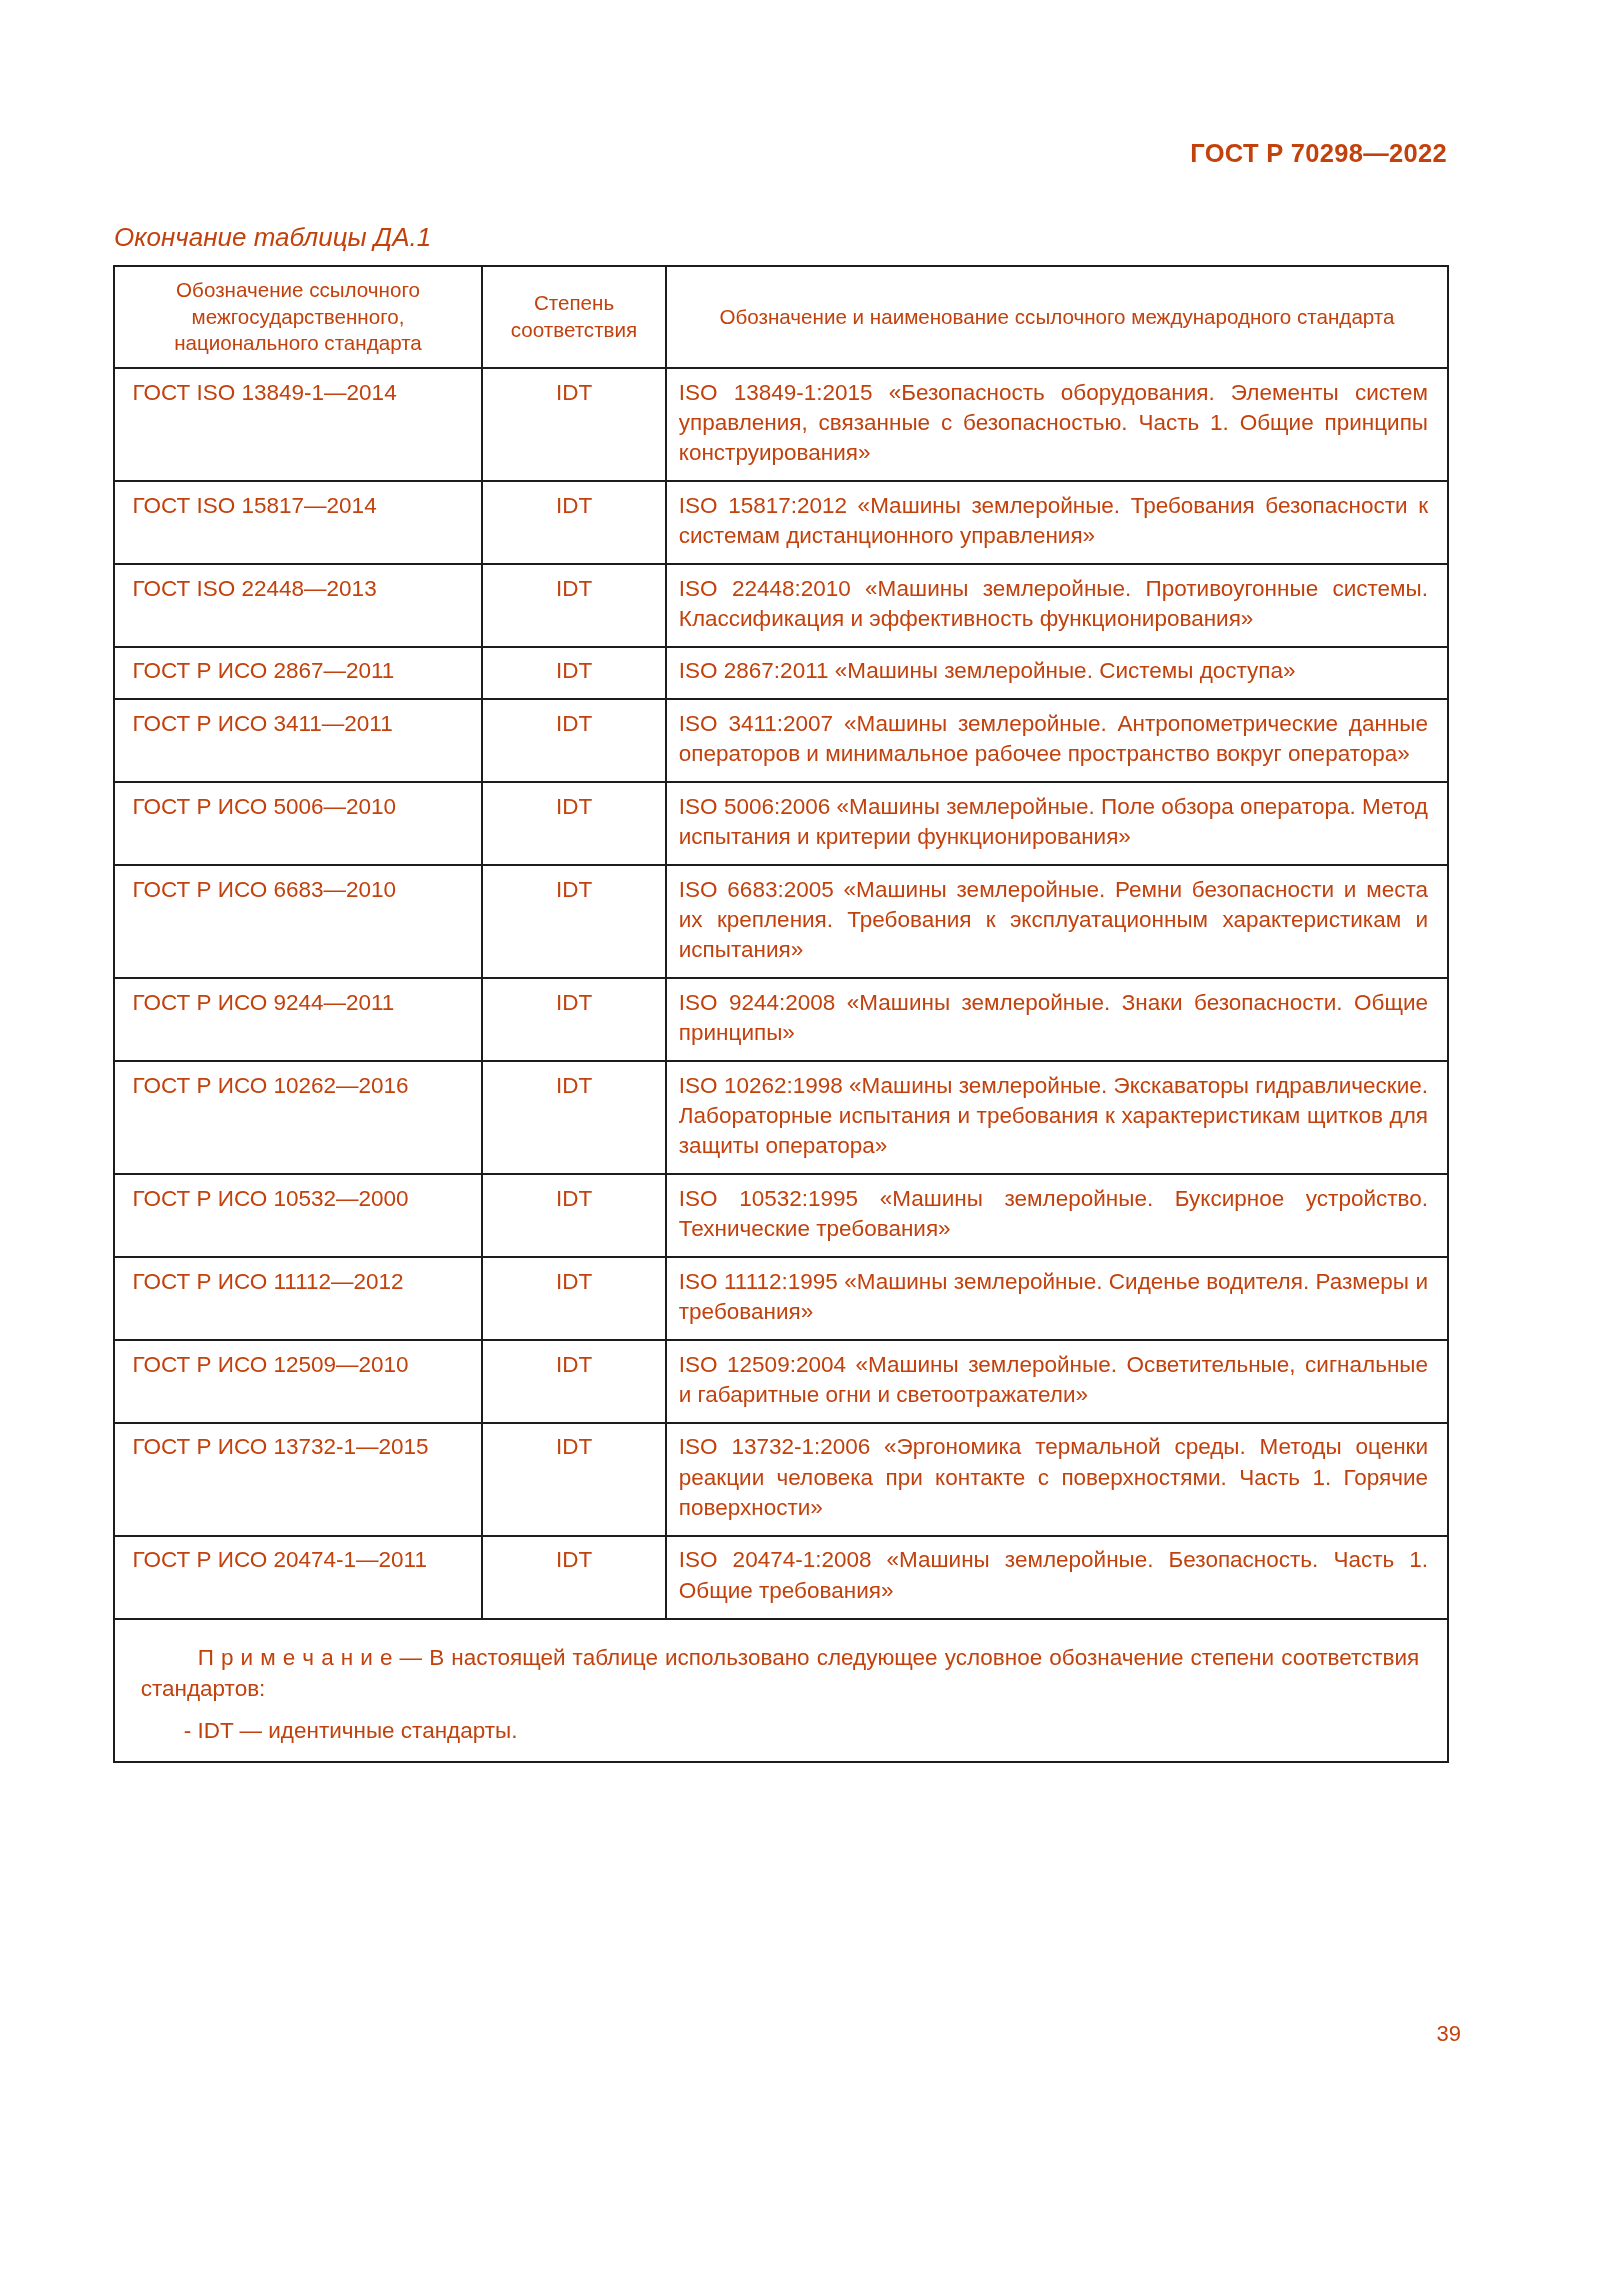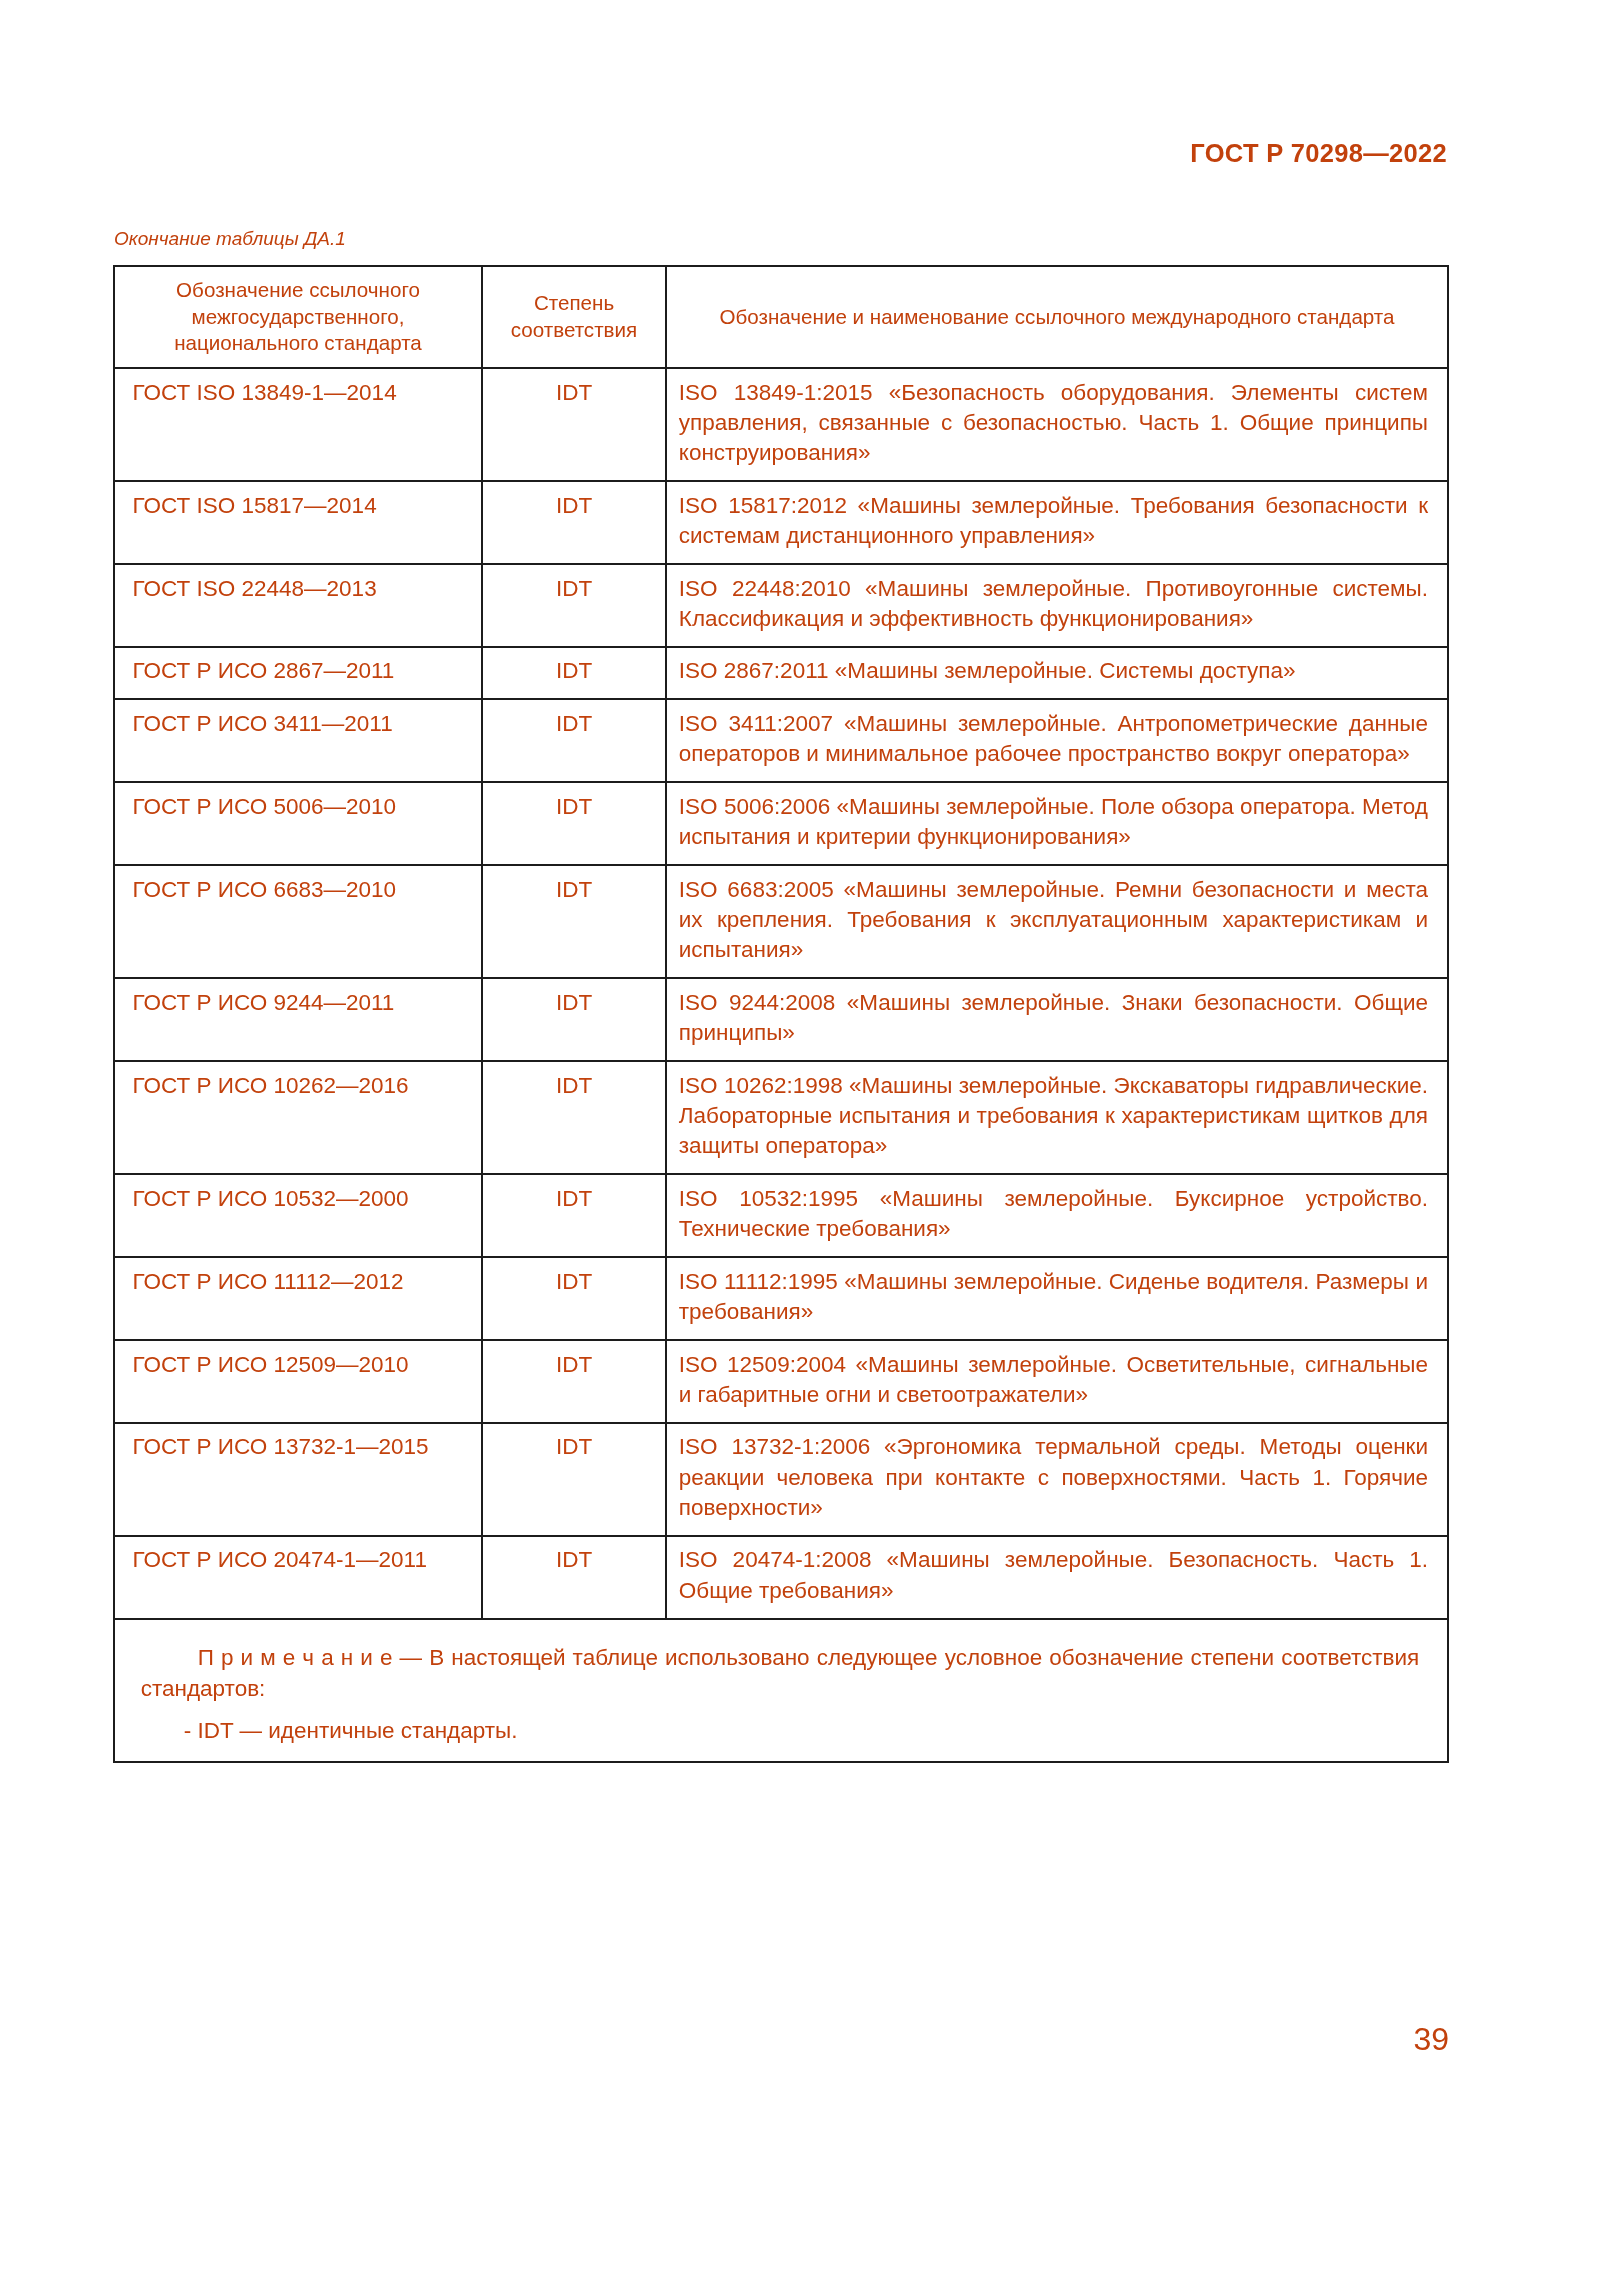--- a/index.html
+++ b/index.html
@@ -20,23 +20,23 @@
   .doc-header {
     position: absolute;
     top: 139px;
     right: 174px;
     font-size: 25.5px;
     font-weight: bold;
     letter-spacing: 0.3px;
   }
   .table-caption {
     position: absolute;
-    top: 228px;
+    top: 222px;
     left: 114px;
-    font-size: 19px;
+    font-size: 26px;
     font-style: italic;
   }
   table.std-table {
     position: absolute;
     top: 265px;
     left: 113px;
     width: 1336px;
     border-collapse: collapse;
     table-layout: fixed;
   }
@@ -78,22 +78,22 @@
     margin: 12px;
     text-indent: 57px;
     text-align: justify;
   }
   .note-item {
     margin: 4.9px 0 0 55px;
   }
   .page-number {
     position: absolute;
     top: 2021px;
-    right: 172px;
-    font-size: 32px;
+    right: 160px;
+    font-size: 22px;
   }
 </style>
 </head>
 <body>
 
 <div class="page">
 
   <div class="doc-header">ГОСТ Р 70298—2022</div>
 
   <div class="table-caption">Окончание таблицы ДА.1</div>

